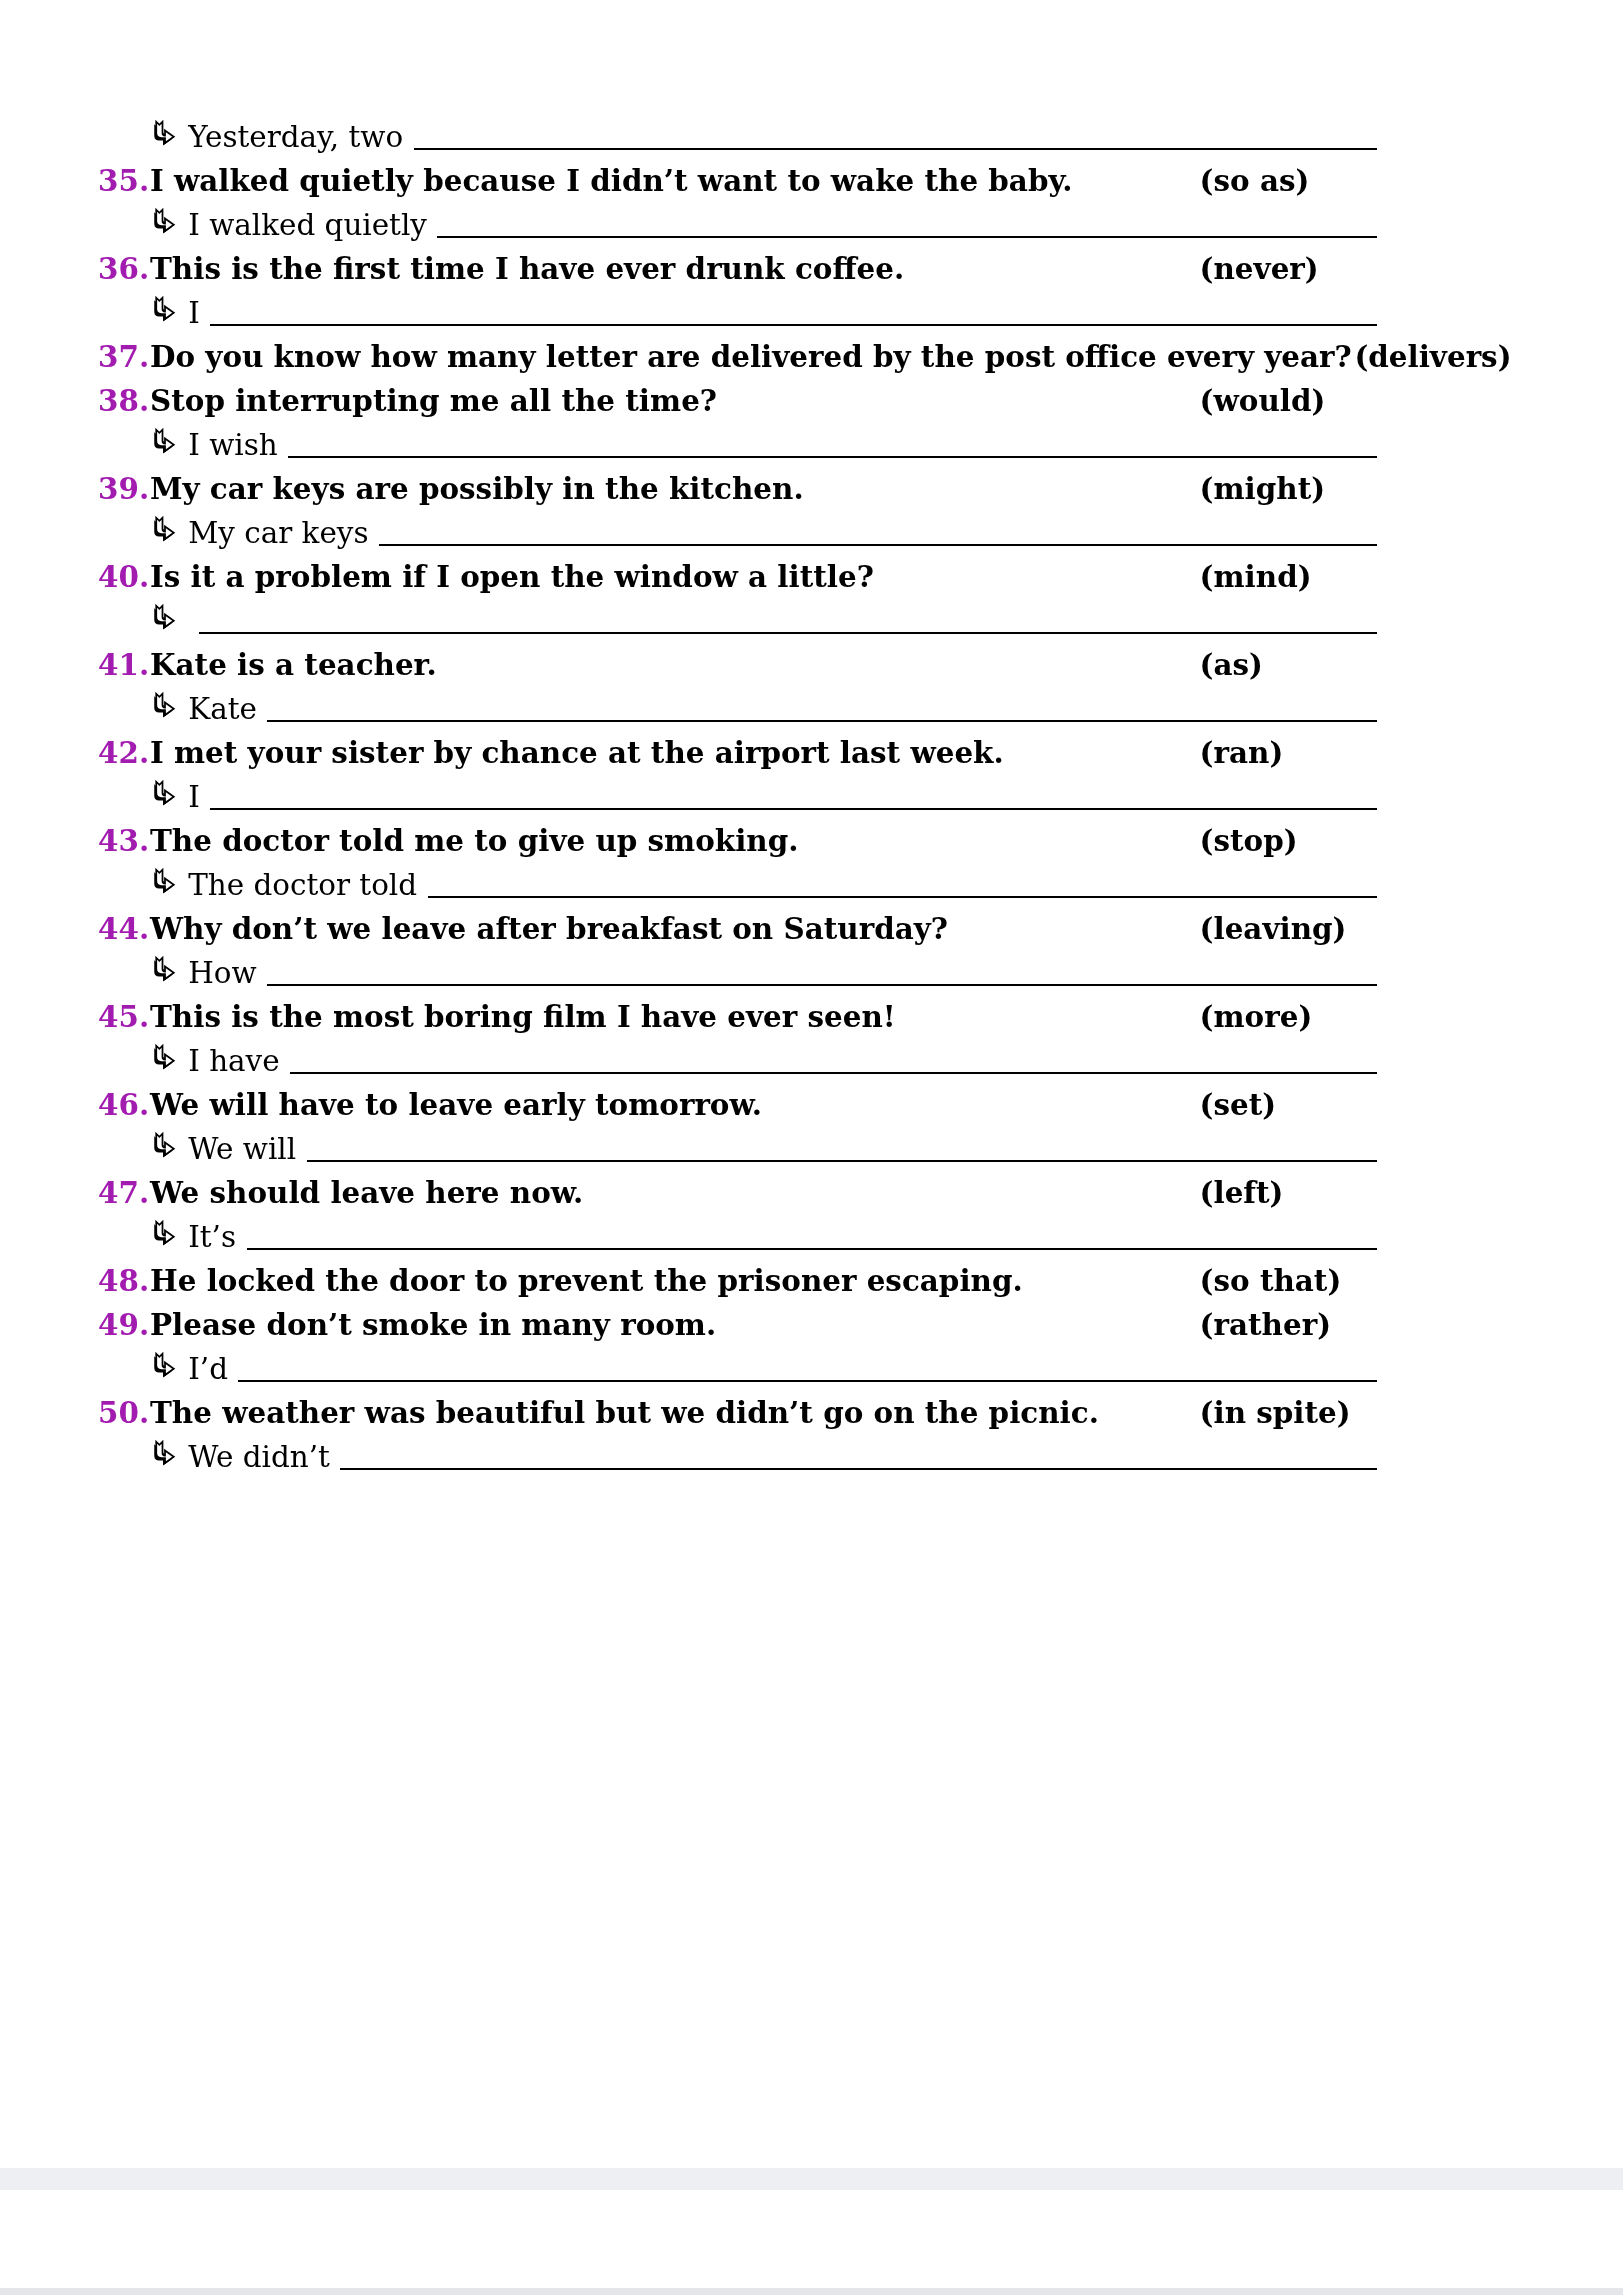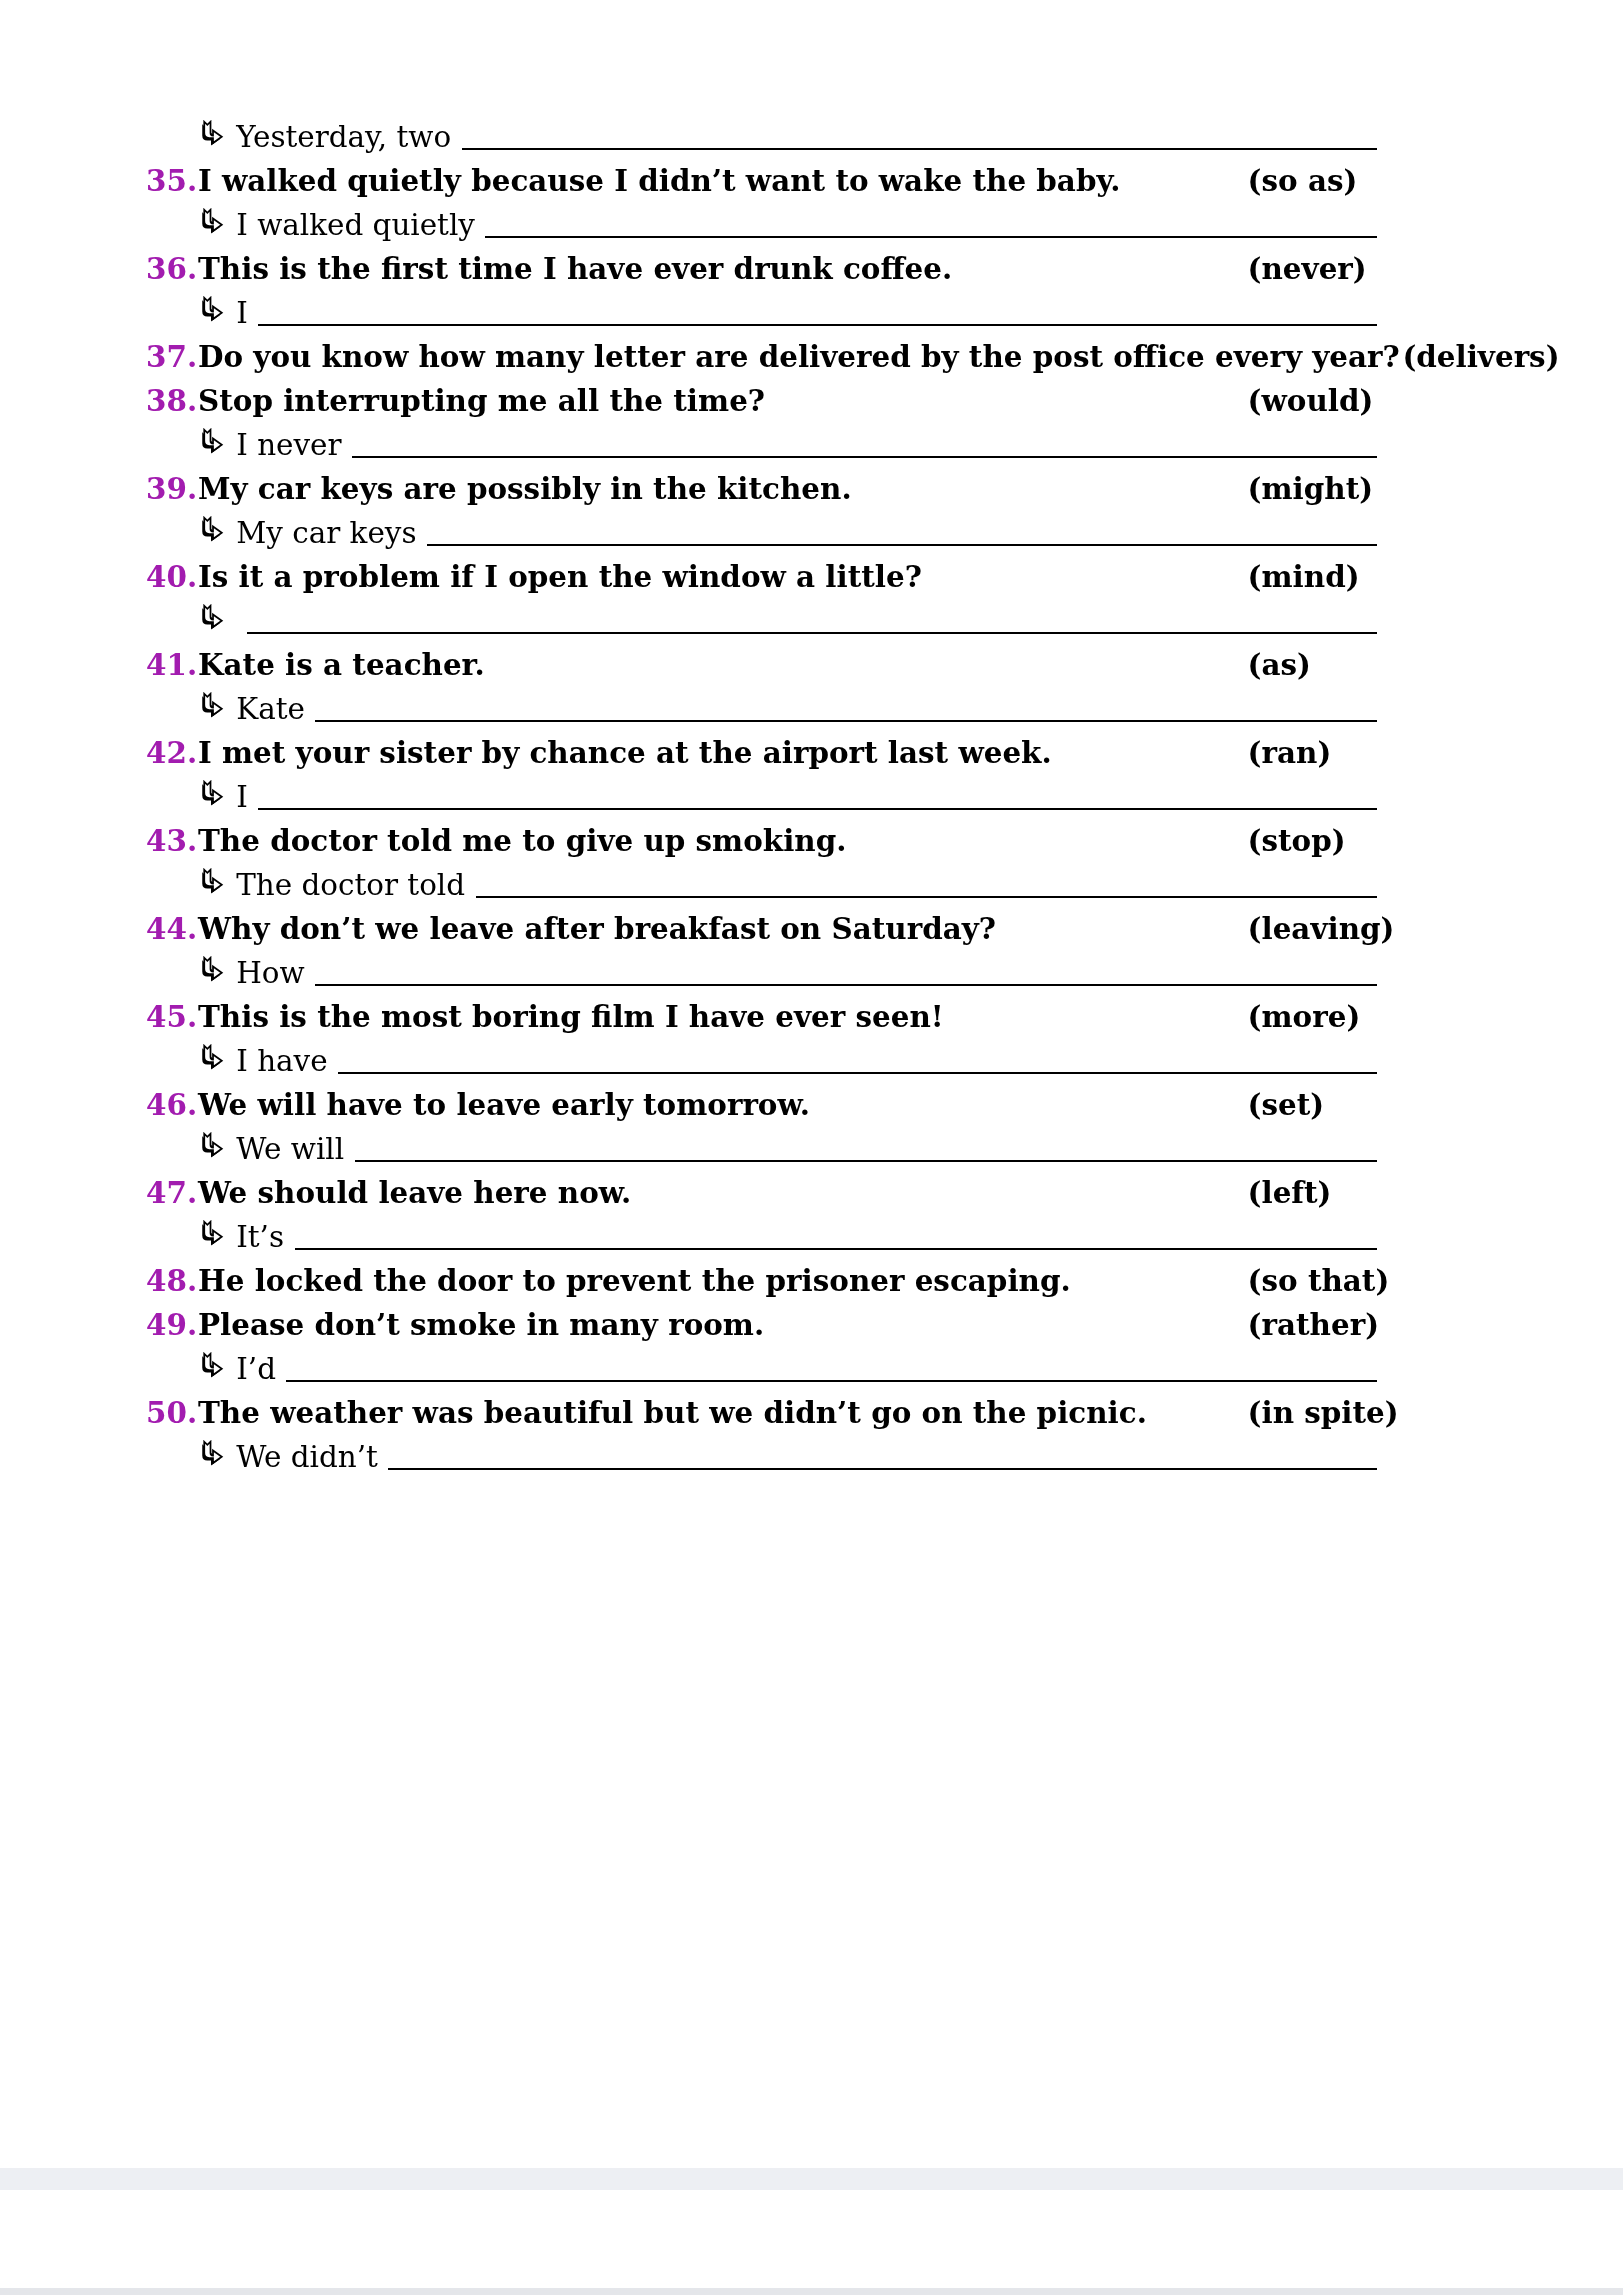--- a/index.html
+++ b/index.html
@@ -4,21 +4,21 @@
 <style>
   html,body{margin:0;padding:0;}
   body{
     width:1623px;height:2295px;position:relative;background:#ffffff;
     font-family:"DejaVu Serif","Liberation Serif",serif;color:#000;
     overflow:hidden;
   }
   .sheet{position:absolute;left:98px;top:115px;width:1315px;}
   .row{
     display:flex;align-items:flex-start;white-space:nowrap;
-    height:44px;line-height:44px;font-size:29.4px;margin-left:48px;
+    height:44px;line-height:44px;font-size:29.4px;
   }
   .num{flex:0 0 52px;width:52px;color:#a21caf;font-weight:bold;}
   .sentence{flex:0 0 auto;min-width:1047px;font-weight:bold;}
   .keyword{flex:0 0 auto;font-weight:bold;padding-left:2.6px;}
   .answer{padding-left:52px;padding-right:36px;}
   .arrow-wrap{flex:0 0 auto;width:29px;height:44px;margin-right:9.2px;}
   .arrow-wrap svg{display:block;margin-top:4.6px;}
   .lead{flex:0 0 auto;}
   .blank{
     flex:1 1 auto;min-width:39px;height:33px;margin-left:10.5px;
@@ -94,21 +94,21 @@
       <span class="sentence">Stop interrupting me all the time?</span>
       <span class="keyword">(would)</span>
     </div>
     <div class="row answer">
       <span class="arrow-wrap">
         <svg viewBox="0 0 22 24" width="27.5" height="31" aria-hidden="true">
           <path d="M5 1 L7.5 3.5 L10 1 L10 10 Q10 12 12 12 L12 8 L19 13 L12 18 L12 14 L9 14 Q5 14 5 10 Z" transform="translate(-1.6,1.9)" fill="#000"></path>
           <path d="M5 1 L7.5 3.5 L10 1 L10 10 Q10 12 12 12 L12 8 L19 13 L12 18 L12 14 L9 14 Q5 14 5 10 Z" fill="#fff" stroke="#000" stroke-width="1.4"></path>
         </svg>
       </span>
-      <span class="lead">I never</span>
+      <span class="lead">I wish</span>
       <span class="blank"></span>
     </div>
   </div>
 
   <div class="item">
     <div class="row">
       <span class="num">39.</span>
       <span class="sentence">My car keys are possibly in the kitchen.</span>
       <span class="keyword">(might)</span>
     </div>

